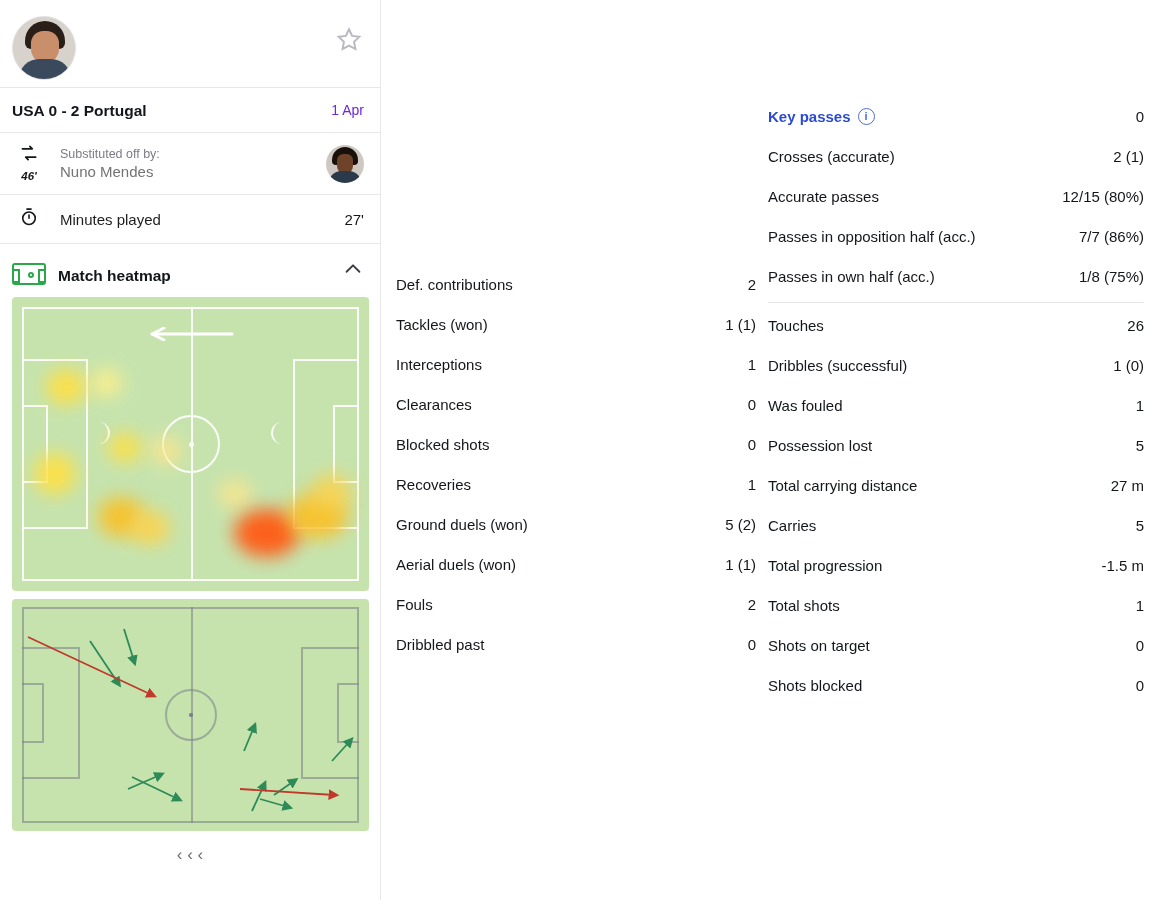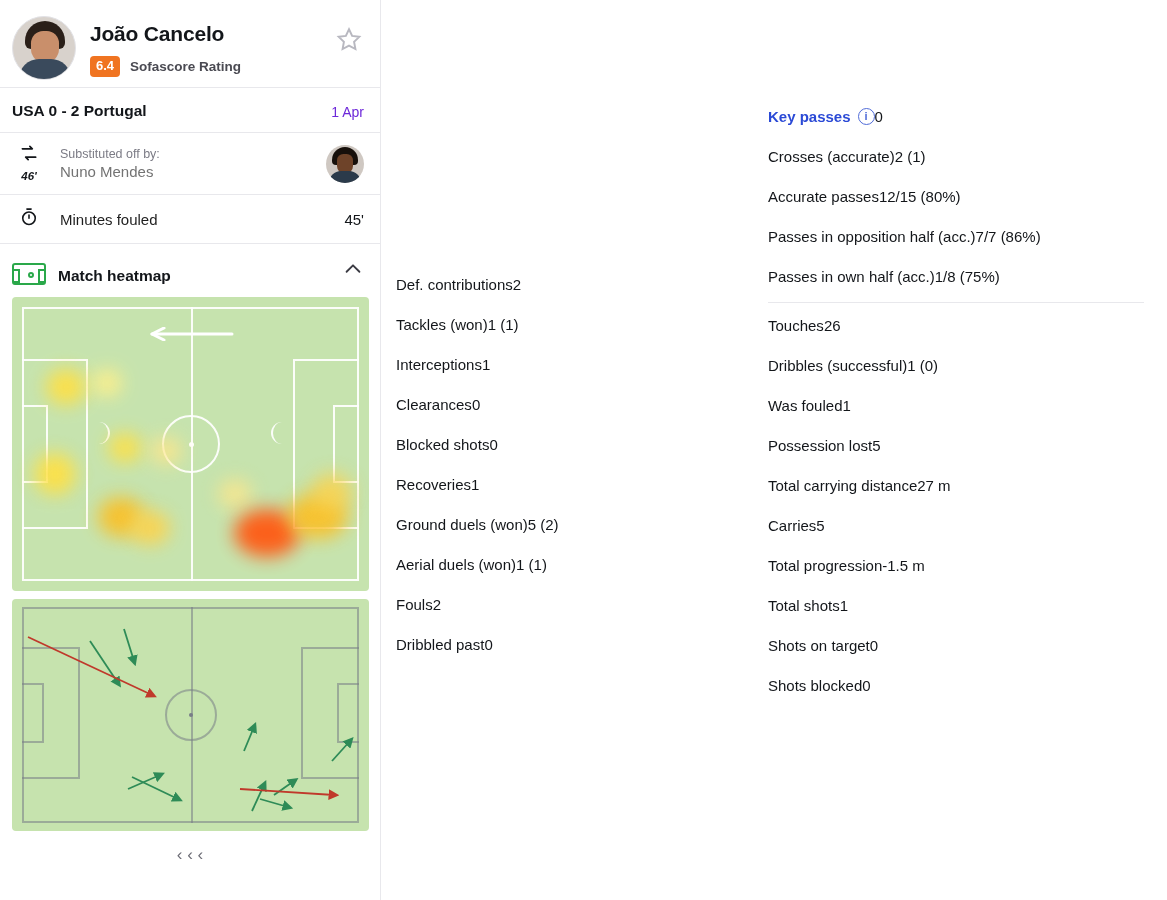--- a/index.html
+++ b/index.html
@@ -54,21 +54,21 @@
     line-height: 1.1;
   }
   .rating-label { font-size: 13.5px; color: #4a4a52; font-weight: 600; }
   .star-btn {
     position: absolute; right: 18px; top: 26px;
     width: 26px; height: 26px; color: #b8b8c0; cursor: pointer;
   }
   .star-btn svg { display: block; }
 
   .match-row {
-    display: flex; align-items: flex-end; justify-content: space-between;
+    display: flex; align-items: flex-start; justify-content: space-between;
     padding: 14px 16px 12px 12px; border-bottom: 1px solid #e8e8ec;
   }
   .match-title { font-size: 15.5px; font-weight: 700; color: #13161a; }
   .match-date { font-size: 14px; color: #6d28d9; }
 
   .info-row {
     display: flex; align-items: center; gap: 14px;
     padding: 10px 16px 10px 12px;
     border-bottom: 1px solid #e8e8ec; position: relative; min-height: 58px;
   }
@@ -123,22 +123,22 @@
 
   .pitch2 { margin-top: 8px; height: 232px; background: #c6e3ae; }
   .carousel {
     display:flex; justify-content:center; align-items:center; gap:10px;
     margin-top: 14px; color:#6d6d76; font-size: 17px;
   }
 
   
   .mid-col { position: absolute; left: 396px; top: 264px; width: 360px; }
   .stat-row {
-    display:flex; align-items:center; 
-    height: 40px; font-size: 15px; color:#13161a;
+    display:flex; align-items:center; justify-content:space-between;
+    height: 40px; font-size: 15px; color:#13161a;gap:44px;
   }
   .stat-name { color:#13161a; }
   .stat-val { color:#13161a; }
 
   
   .right-col { position:absolute; left: 768px; top: 96px; width: 376px; }
   .right-col .stat-row { height: 40px; }
   .divider { height:1px; background:#e8e8ec; margin: 6px 0 2px 0; }
   .key-link { color:#2b4ad6; font-weight:600; display:flex; align-items:center; gap:7px; }
   .info-i {
@@ -153,27 +153,20 @@
 <div class="page">
 
   <div class="left-panel">
 
     <div class="player-header">
       <div class="avatar">
         <div class="hair"></div>
           <div class="face"></div>
           <div class="body"></div>
       </div>
-      <div class="player-meta">
-        <div class="player-name">João Cancelo</div>
-        <div class="rating-row">
-          <div class="rating-badge">6.4</div>
-          <div class="rating-label">Sofascore Rating</div>
-        </div>
-      </div>
       <div class="star-btn">
         <svg viewBox="0 0 24 24" width="26" height="26" fill="none" stroke="currentColor" stroke-width="1.8">
           <polygon points="12,3 14.9,9.2 21.5,10 16.7,14.7 17.9,21.3 12,18.2 6.1,21.3 7.3,14.7 2.5,10 9.1,9.2"></polygon>
         </svg>
       </div>
     </div>
 
     <div class="match-row">
       <div class="match-title">USA 0 - 2 Portugal</div>
       <div class="match-date">1 Apr</div>
@@ -201,22 +194,22 @@
     </div>
 
     <div class="minutes-row">
       <div class="icon-col">
         <svg viewBox="0 0 24 24" width="20" height="20" fill="none" stroke="#13161a" stroke-width="1.9" stroke-linecap="round">
           <circle cx="12" cy="13.5" r="7.5"></circle>
             <path d="M12 13.5V9.5"></path>
             <path d="M9.5 2.5h5"></path>
         </svg>
       </div>
-      <div class="minutes-label">Minutes fouled</div>
-      <div class="minutes-value">45'</div>
+      <div class="minutes-label">Minutes played</div>
+      <div class="minutes-value">27'</div>
     </div>
 
     <div class="heatmap-header">
       <div class="pitch-mini">
           <div class="ball"></div>
         </div>
       <div class="heatmap-title">Match heatmap</div>
       <div class="chevron">
         <svg viewBox="0 0 24 24" width="22" height="22" fill="none" stroke="currentColor" stroke-width="2" stroke-linecap="round" stroke-linejoin="round">
           <polyline points="5,15 12,8 19,15"></polyline>

